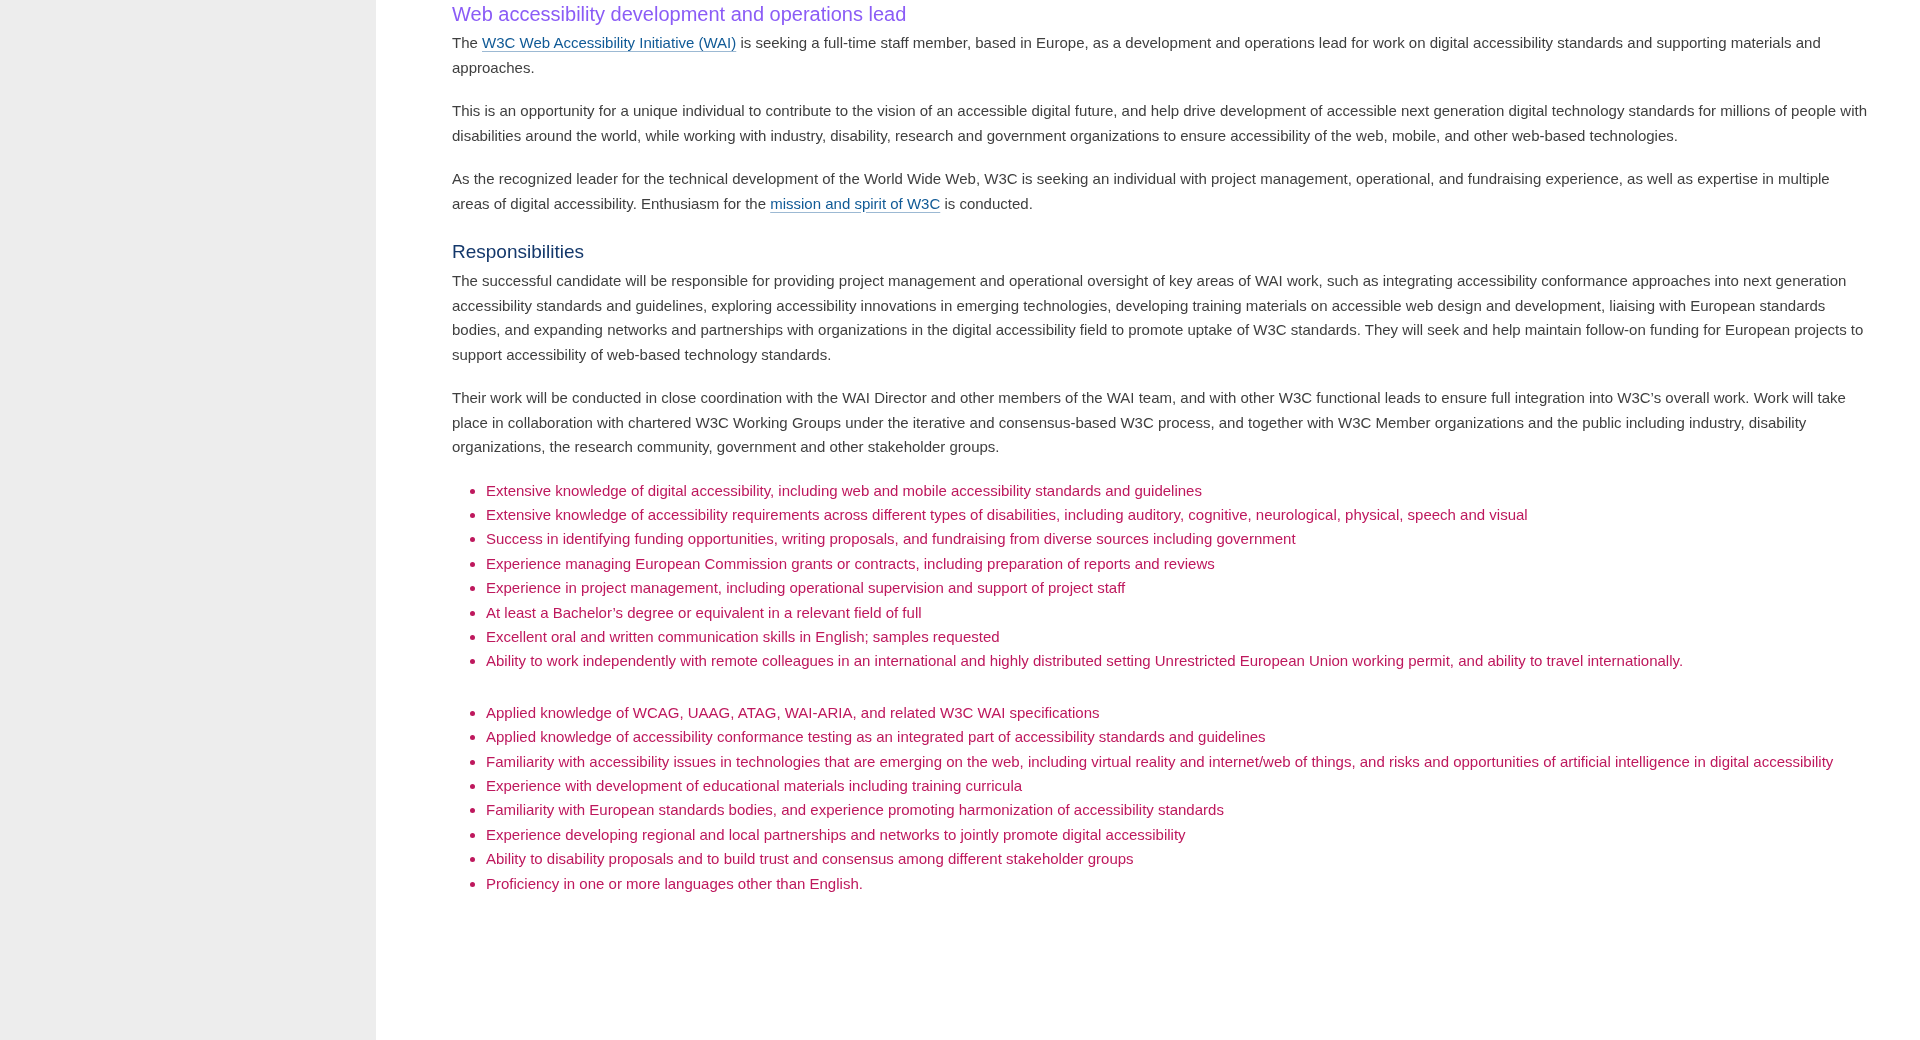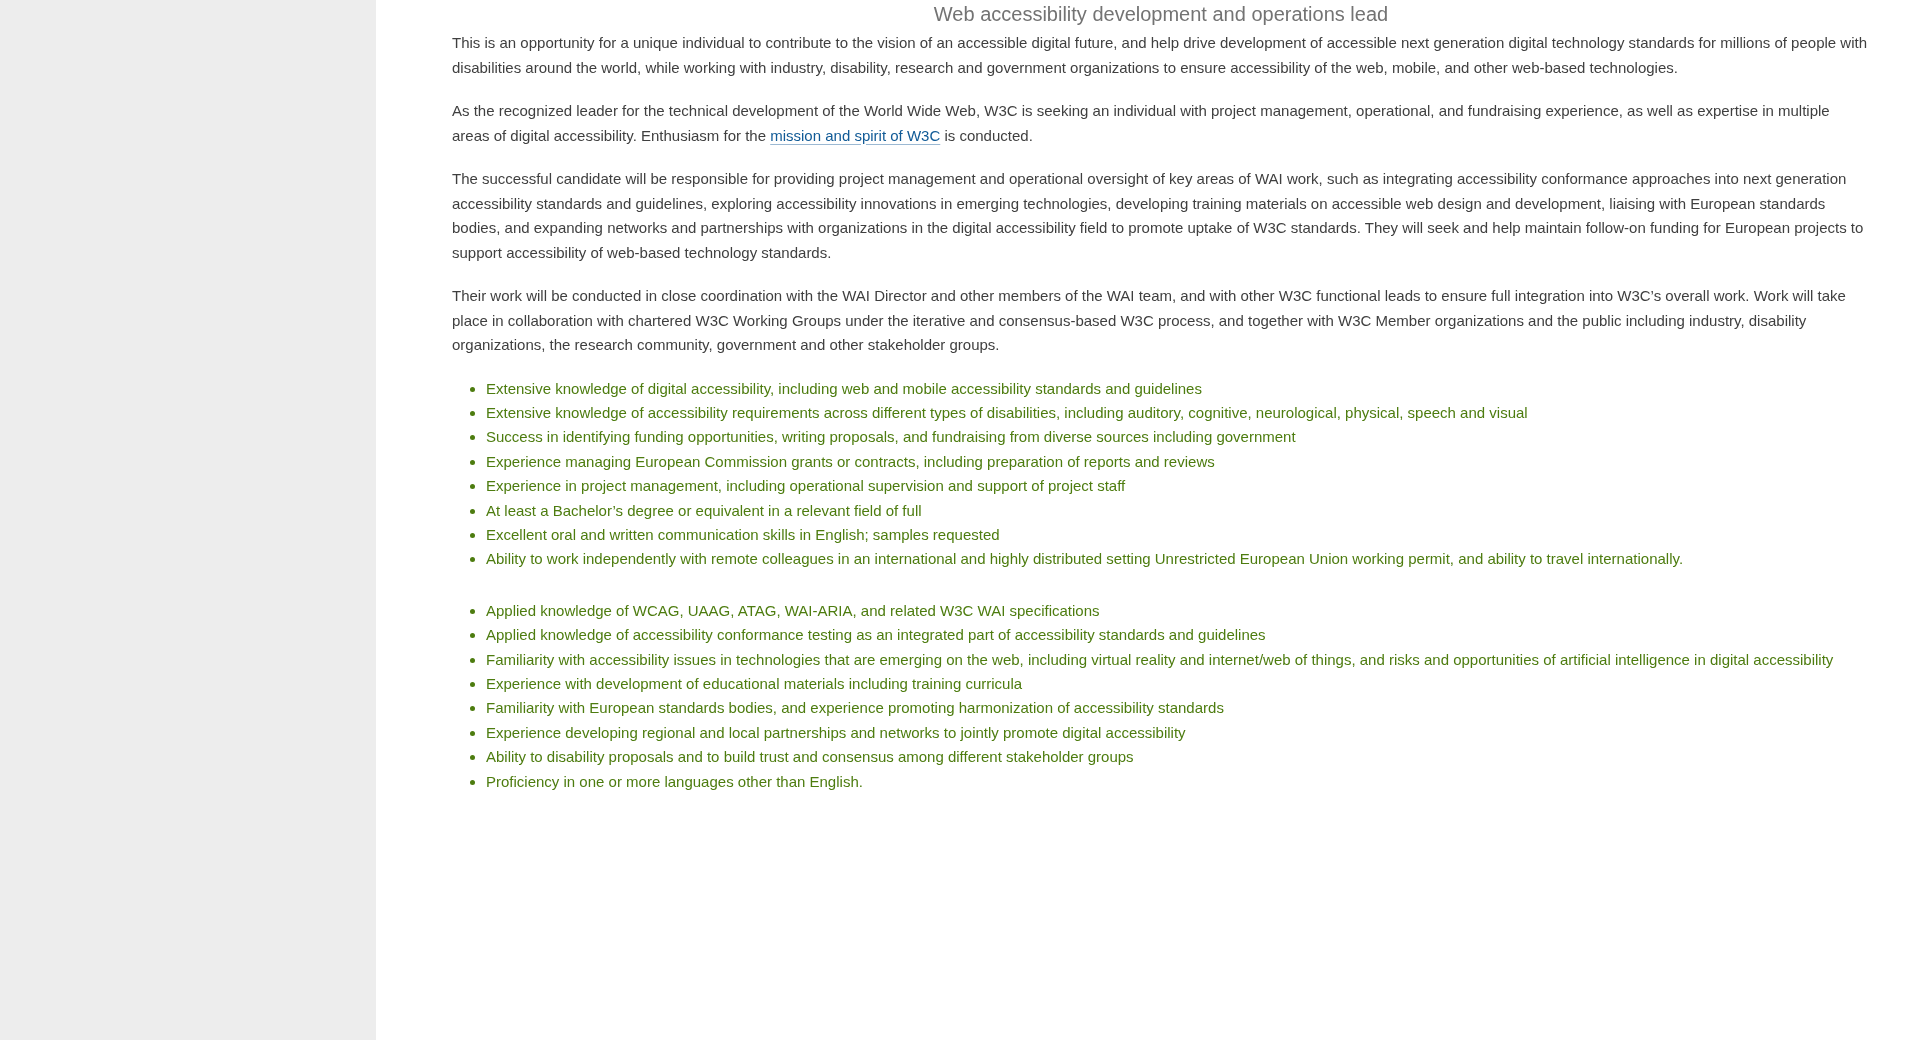--- a/index.html
+++ b/index.html
@@ -24,23 +24,22 @@
   }
   .content {
     margin-left: 376px;
     padding: 2px 50px 60px 76px;
     color: #3f3f3f;
   }
   h1 {
     font-size: 20px;
     line-height: 24px;
     font-weight: 400;
-    color: #737373;
+    color: #8b5cf6;
     margin: 0 0 5px 0;
-    text-align: center;
   }
   h2 {
     font-size: 19px;
     line-height: 24px;
     font-weight: 400;
     color: #14386b;
     margin: 24px 0 5px 0;
   }
   p {
     font-size: 15px;
@@ -55,39 +54,41 @@
     text-underline-offset: 3px;
     cursor: pointer;
   }
   ul {
     margin: 14px 0 27px 0;
     padding: 0 0 0 34px;
   }
   li {
     font-size: 15px;
     line-height: 24.4px;
-    color: #4d7c0f;
+    color: #be185d;
   }
 </style>
 </head>
 <body>
 
 <div class="page">
 
   <div class="sidebar"></div>
 
   <main class="content">
 
     <h1>Web accessibility development and operations lead</h1>
 
+    <p><span>The </span><a href="#">W3C Web Accessibility Initiative (WAI)</a><span> is seeking a full-time staff member, based in Europe, as a development and operations lead for work on digital accessibility standards and supporting materials and approaches.</span></p>
 
     <p>This is an opportunity for a unique individual to contribute to the vision of an accessible digital future, and help drive development of accessible next generation digital technology standards for millions of people with disabilities around the world, while working with industry, disability, research and government organizations to ensure accessibility of the web, mobile, and other web-based technologies.</p>
 
     <p><span>As the recognized leader for the technical development of the World Wide Web, W3C is seeking an individual with project management, operational, and fundraising experience, as well as expertise in multiple areas of digital accessibility. Enthusiasm for the </span><a href="#">mission and spirit of W3C</a><span> is conducted.</span></p>
 
+    <h2>Responsibilities</h2>
 
     <p>The successful candidate will be responsible for providing project management and operational oversight of key areas of WAI work, such as integrating accessibility conformance approaches into next generation accessibility standards and guidelines, exploring accessibility innovations in emerging technologies, developing training materials on accessible web design and development, liaising with European standards bodies, and expanding networks and partnerships with organizations in the digital accessibility field to promote uptake of W3C standards. They will seek and help maintain follow-on funding for European projects to support accessibility of web-based technology standards.</p>
 
     <p>Their work will be conducted in close coordination with the WAI Director and other members of the WAI team, and with other W3C functional leads to ensure full integration into W3C’s overall work. Work will take place in collaboration with chartered W3C Working Groups under the iterative and consensus-based W3C process, and together with W3C Member organizations and the public including industry, disability organizations, the research community, government and other stakeholder groups.</p>
 
 
     <ul>
         <li>Extensive knowledge of digital accessibility, including web and mobile accessibility standards and guidelines</li>
         <li>Extensive knowledge of accessibility requirements across different types of disabilities, including auditory, cognitive, neurological, physical, speech and visual</li>
         <li>Success in identifying funding opportunities, writing proposals, and fundraising from diverse sources including government</li>

